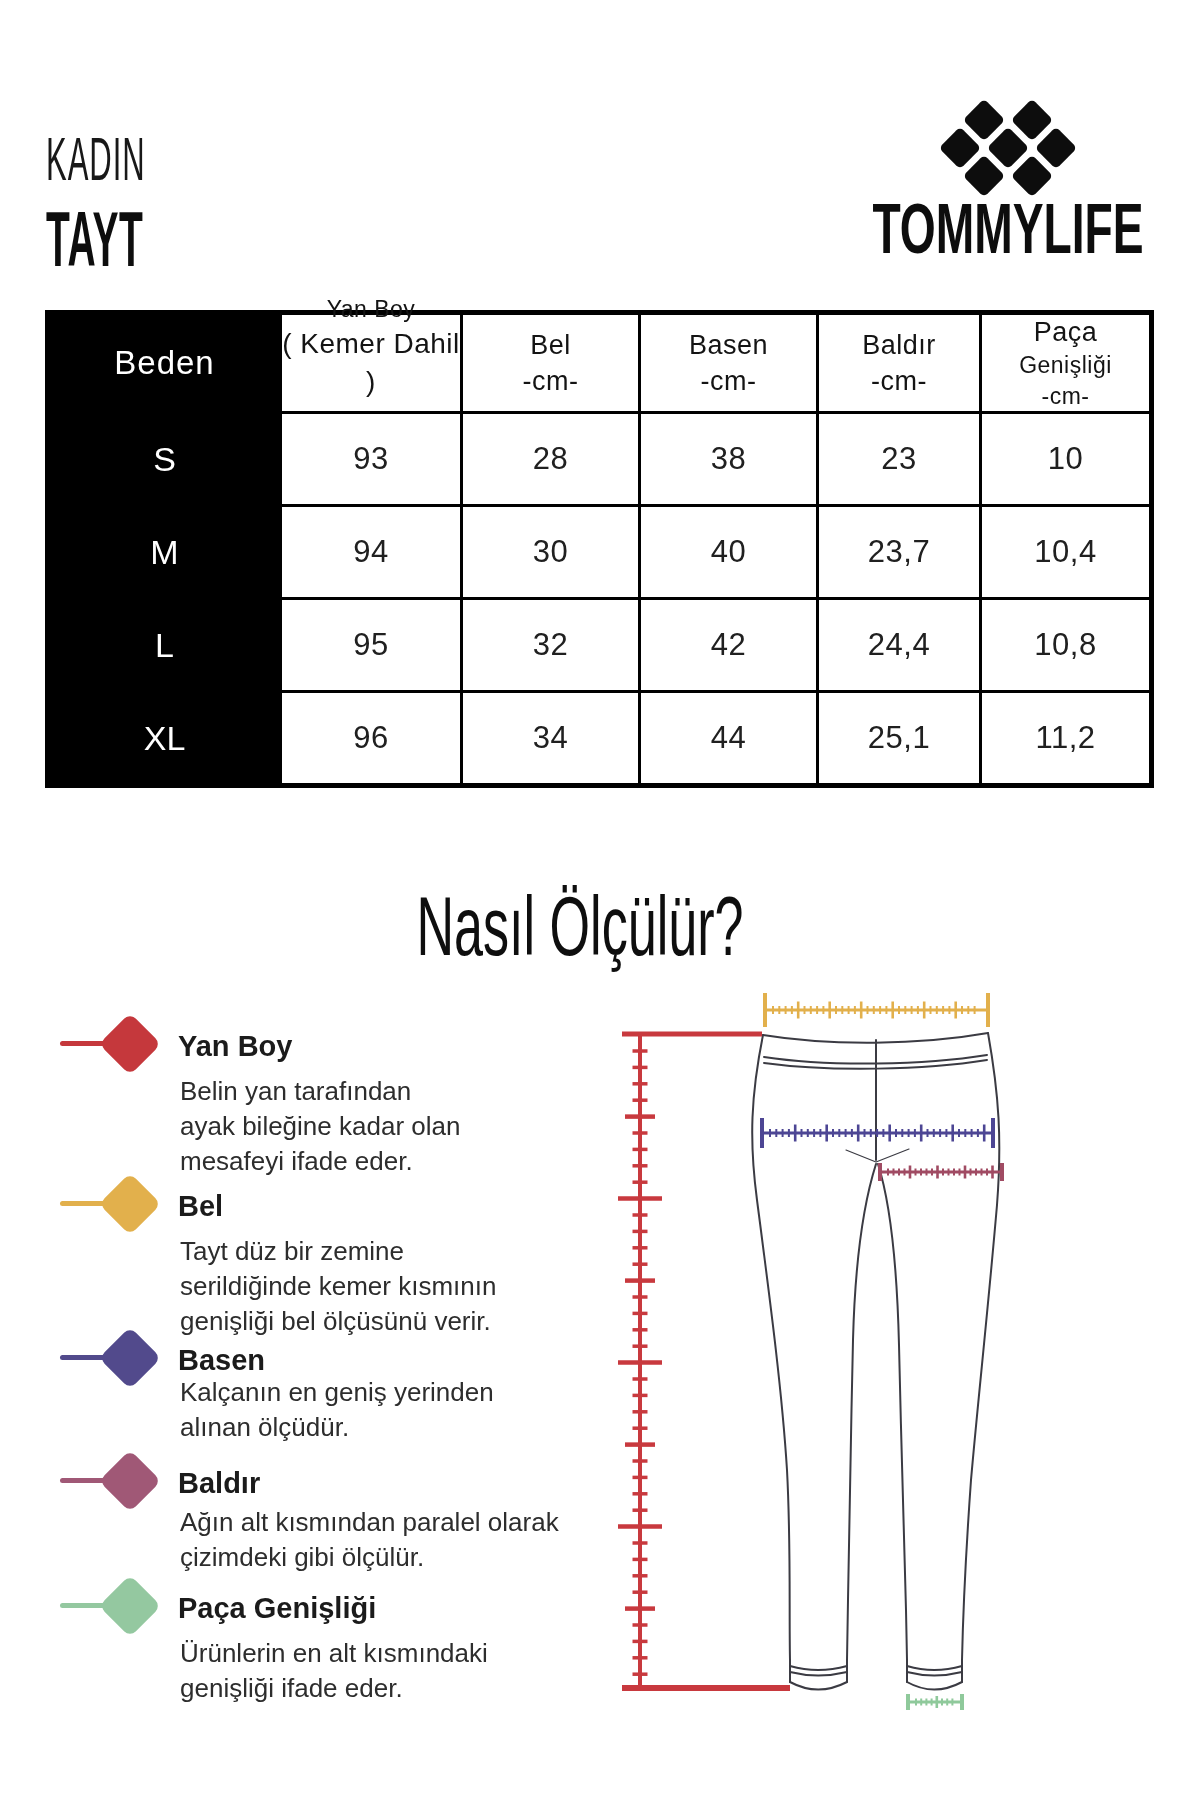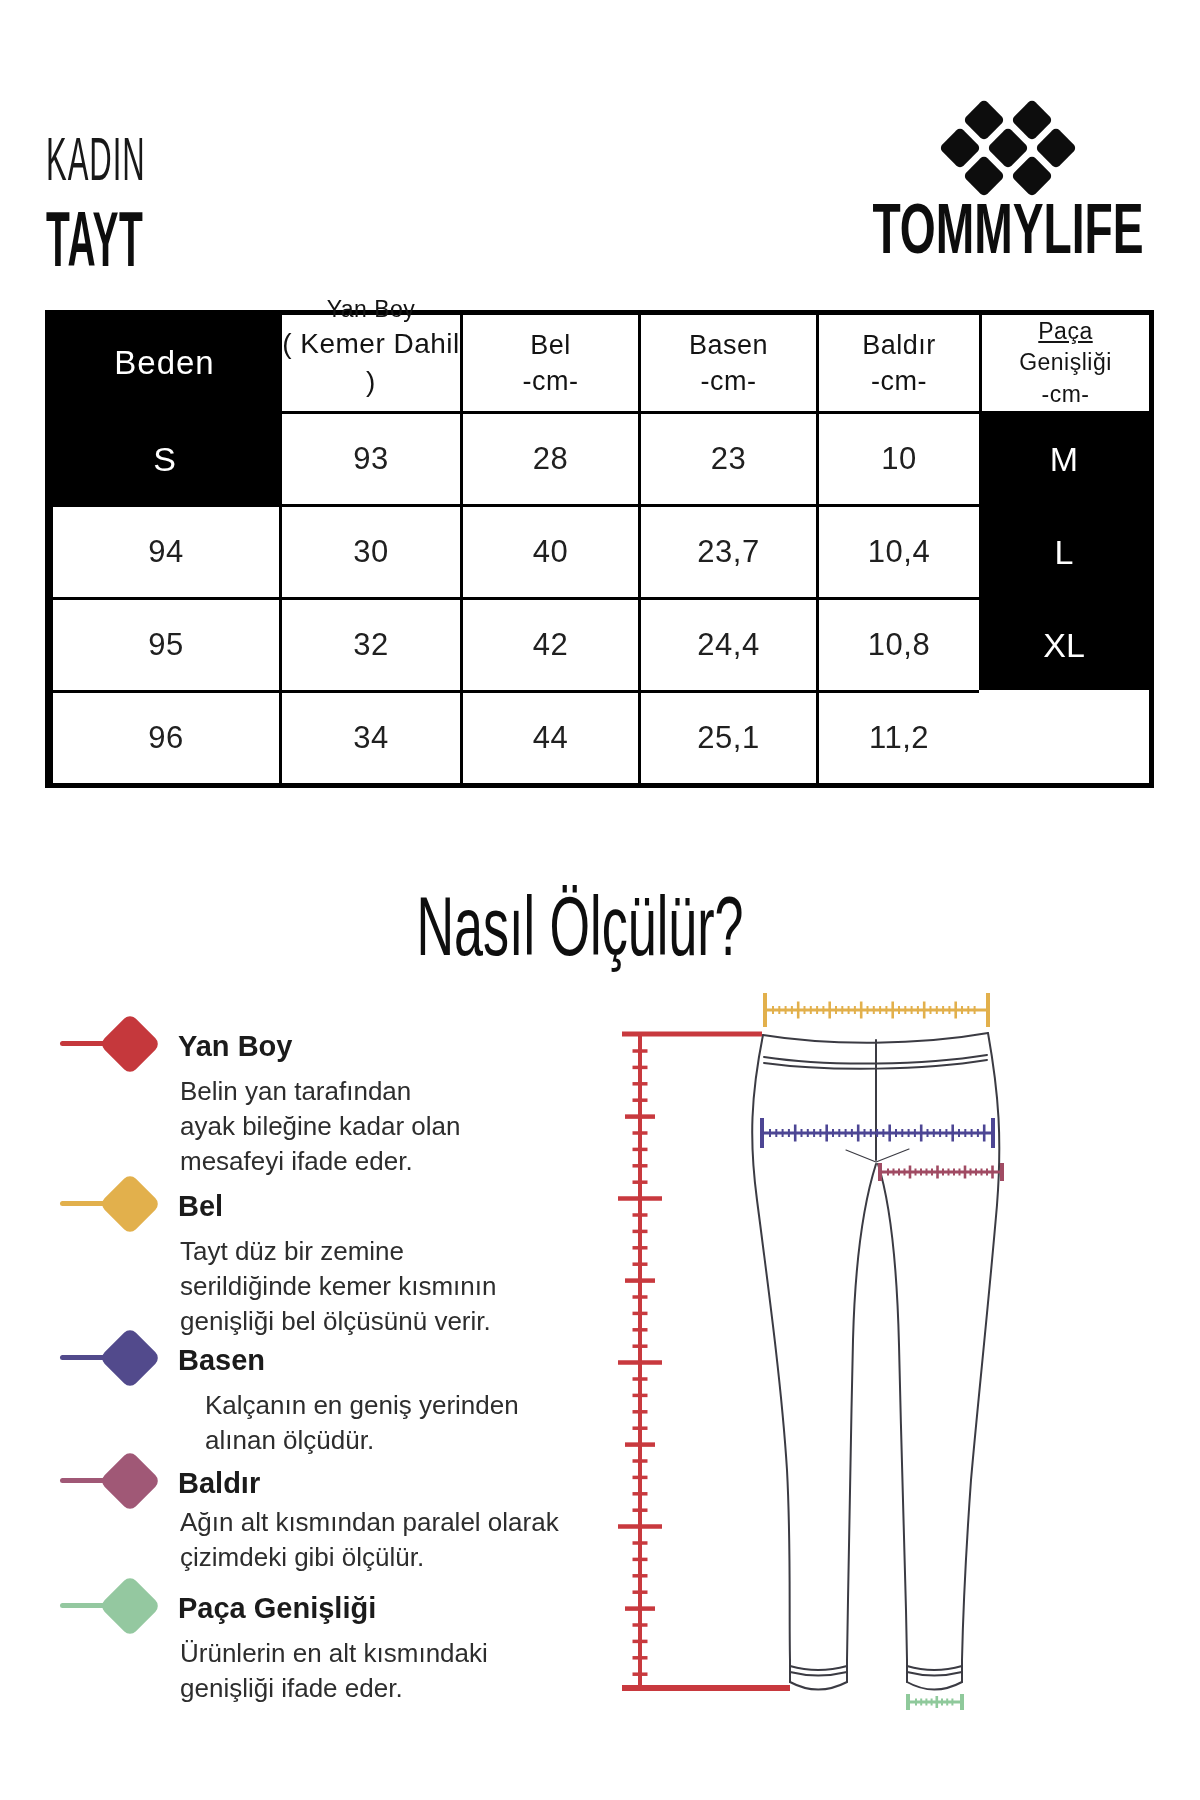--- a/index.html
+++ b/index.html
@@ -74,27 +74,28 @@
       </div>
       <div class="c toprow">
         <div class="hline" style="font-size: 27px;">Basen</div>
         <div class="hline" style="font-size: 27px;">-cm-</div>
       </div>
       <div class="c toprow">
         <div class="hline" style="font-size: 27px;">Baldır</div>
         <div class="hline" style="font-size: 27px;">-cm-</div>
       </div>
       <div class="c toprow">
-        <div class="hline" style="font-size: 23px; text-decoration: underline;">Paça</div>
+        <div class="hline" style="font-size: 27px;">Paça</div>
         <div class="hline" style="font-size: 23px;">Genişliği</div>
         <div class="hline" style="font-size: 23px;">-cm-</div>
       </div>
       <div class="c first dark sizecell">S</div>
       <div class="c valcell">93</div>
       <div class="c valcell">28</div>
+      <div class="c valcell">38</div>
       <div class="c valcell">23</div>
       <div class="c valcell">10</div>
       <div class="c first dark sizecell">M</div>
       <div class="c valcell">94</div>
       <div class="c valcell">30</div>
       <div class="c valcell">40</div>
       <div class="c valcell">23,7</div>
       <div class="c valcell">10,4</div>
       <div class="c first dark sizecell">L</div>
       <div class="c valcell">95</div>
@@ -129,21 +130,21 @@
         <div class="ldesc" style="top: 45px;">
           <div>Tayt düz bir zemine</div>
           <div>serildiğinde kemer kısmının</div>
           <div>genişliği bel ölçüsünü verir.</div>
         </div>
       </div>
       <div class="litem" style="top: 1343px;">
         <div class="lline" style="background: rgb(82, 74, 140); top: 12px;"></div>
         <div class="ldiam" style="background: rgb(82, 74, 140); top: -7px;"></div>
         <div class="lname">Basen</div>
-        <div class="ldesc" style="top: 45px; margin-left: 25px;">
+        <div class="ldesc" style="top: 32px;">
           <div>Kalçanın en geniş yerinden</div>
           <div>alınan ölçüdür.</div>
         </div>
       </div>
       <div class="litem" style="top: 1466px;">
         <div class="lline" style="background: rgb(160, 88, 118); top: 12px;"></div>
         <div class="ldiam" style="background: rgb(160, 88, 118); top: -7px;"></div>
         <div class="lname">Baldır</div>
         <div class="ldesc" style="top: 39px;">
           <div>Ağın alt kısmından paralel olarak</div>

